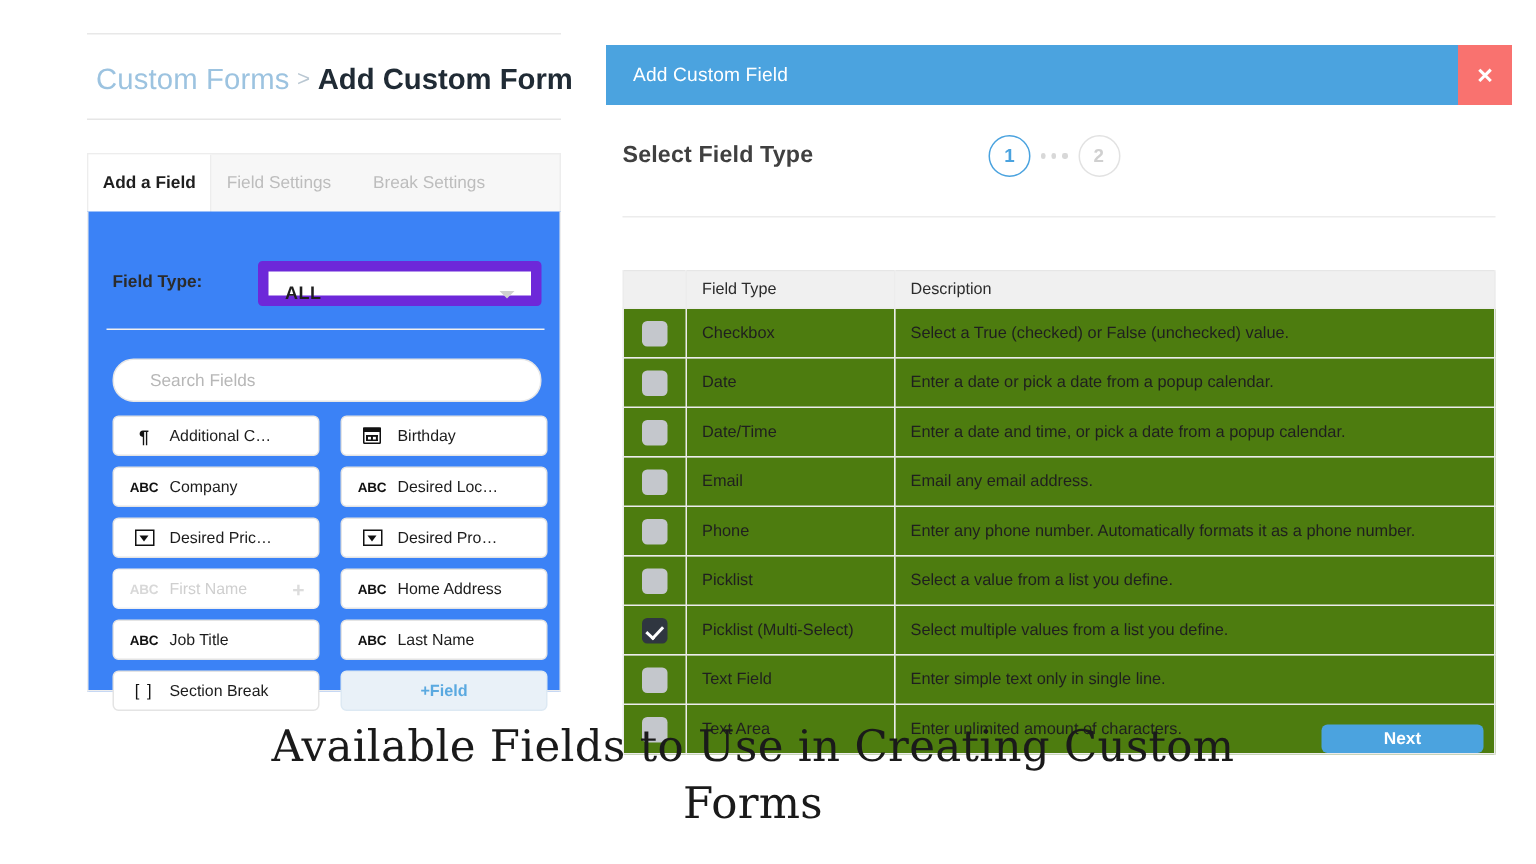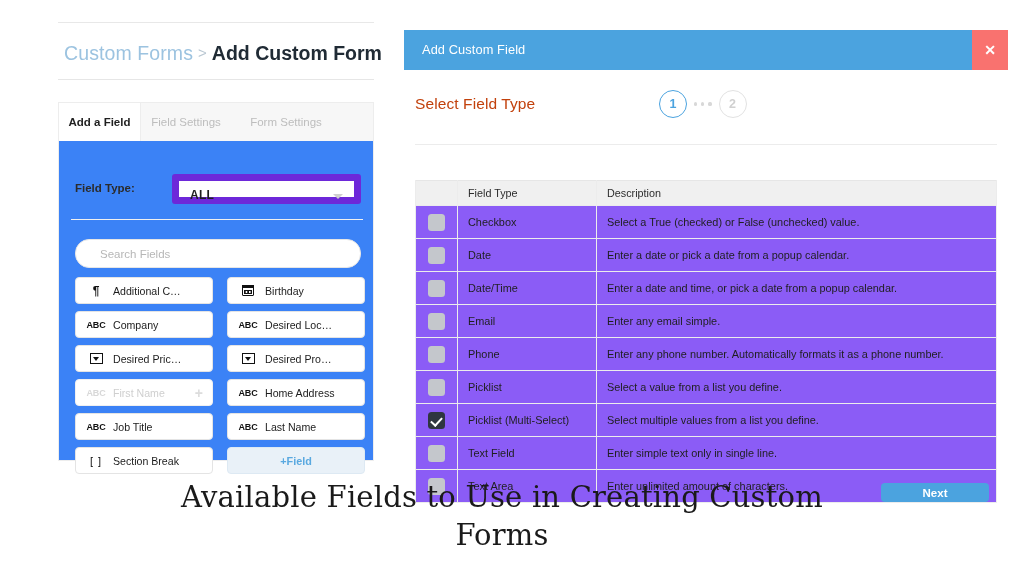--- a/index.html
+++ b/index.html
@@ -181,21 +181,21 @@
     position: absolute; right: 0; top: 0; width: 36px; height: 40px;
     background: #f9726f; color: #ffffff;
     display: flex; align-items: center; justify-content: center;
     font-size: 14px; font-weight: 700; cursor: pointer;
   }
 
   #modal-body { position: absolute; left: 0; top: 40px; width: 604px; height: 392px; }
 
   #step-heading {
     position: absolute; left: 11px; top: 25px;
-    font-size: 15.5px; font-weight: 400; color: #c2410c; letter-spacing: .1px;
+    font-size: 15.5px; font-weight: 700; color: #404040; letter-spacing: .1px;
   }
   #stepper {
     position: absolute; left: 255px; top: 20px;
     display: flex; align-items: center;
   }
   .step-circle {
     width: 28px; height: 28px; border-radius: 50%;
     border: 1.8px solid #4ba3df; color: #4ba3df;
     background: #fff;
     display: flex; align-items: center; justify-content: center;
@@ -222,21 +222,21 @@
     background: #f0f0f0;
     height: 25px;
     font-size: 10.8px; font-weight: 400; color: #2c2c2c;
     text-align: left; padding: 0 0 0 10px;
     border-top: none;
   }
   #field-table thead th.col-check { width: 42px; padding: 0; }
   #field-table thead th.col-type { width: 139px; }
   #field-table tbody td {
     height: 33px; font-size: 10.9px; color: #1f1f1f;
-    padding: 0 0 0 10px; background: #8b5cf6;
+    padding: 0 0 0 10px; background: #4d7c0f;
   }
   #field-table tbody td.col-check { width: 42px; padding: 0; text-align: center; }
   #field-table tbody td.col-type { width: 139px; }
   .cb {
     display: inline-block; width: 17px; height: 17px;
     border-radius: 3.5px; background: #c4c7cc; vertical-align: middle;
     position: relative;
   }
   .cb.checked { background: #2f3640; }
   .cb.checked::after {
@@ -273,21 +273,21 @@
 
     <div id="breadcrumb">
       <span class="bc-parent">Custom Forms</span><span class="bc-sep">&gt;</span><span class="bc-current">Add Custom Form</span>
     </div>
 
     <div id="breadcrumb-underline"></div>
 
     <div id="tab-bar">
       <div class="tab" id="tab-add-a-field">Add a Field</div>
       <div class="tab" id="tab-field-settings">Field Settings</div>
-      <div class="tab" id="tab-form-settings">Form Settings</div>
+      <div class="tab" id="tab-form-settings">Break Settings</div>
     </div>
 
     <div id="tab-body">
 
       <div id="field-type-row">
         <div id="field-type-label">Field Type:</div>
         <div id="field-type-select">
           <span id="field-type-value">ALL</span>
           <span id="field-type-caret"></span>
         </div>
@@ -416,21 +416,21 @@
             <td>Enter a date or pick a date from a popup calendar.</td>
           </tr>
           <tr>
             <td class="col-check"><span class="cb"></span></td>
             <td class="col-type">Date/Time</td>
             <td>Enter a date and time, or pick a date from a popup calendar.</td>
           </tr>
           <tr>
             <td class="col-check"><span class="cb"></span></td>
             <td class="col-type">Email</td>
-            <td>Enter any email simple.</td>
+            <td>Email any email address.</td>
           </tr>
           <tr>
             <td class="col-check"><span class="cb"></span></td>
             <td class="col-type">Phone</td>
             <td>Enter any phone number. Automatically formats it as a phone number.</td>
           </tr>
           <tr>
             <td class="col-check"><span class="cb"></span></td>
             <td class="col-type">Picklist</td>
             <td>Select a value from a list you define.</td>

